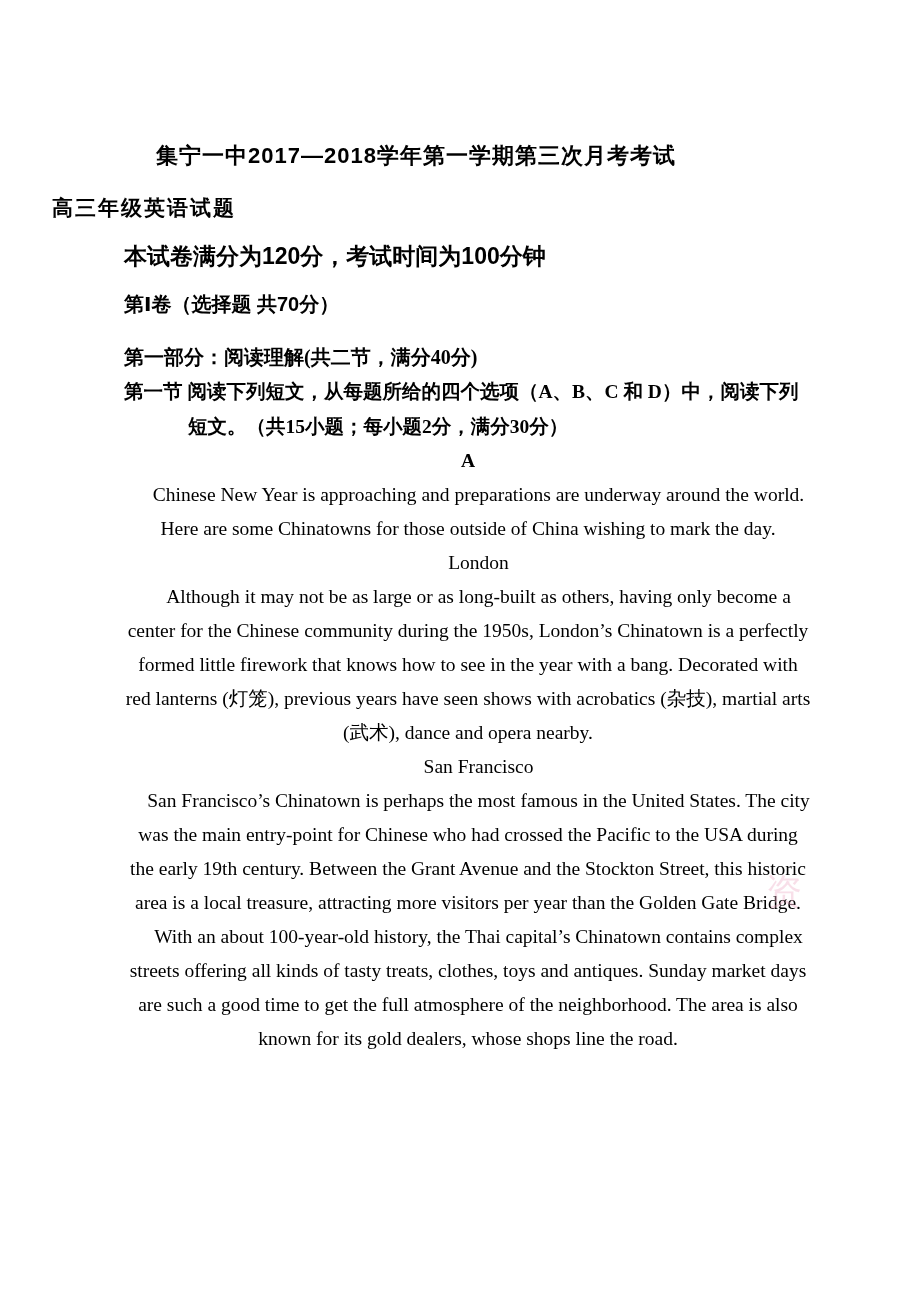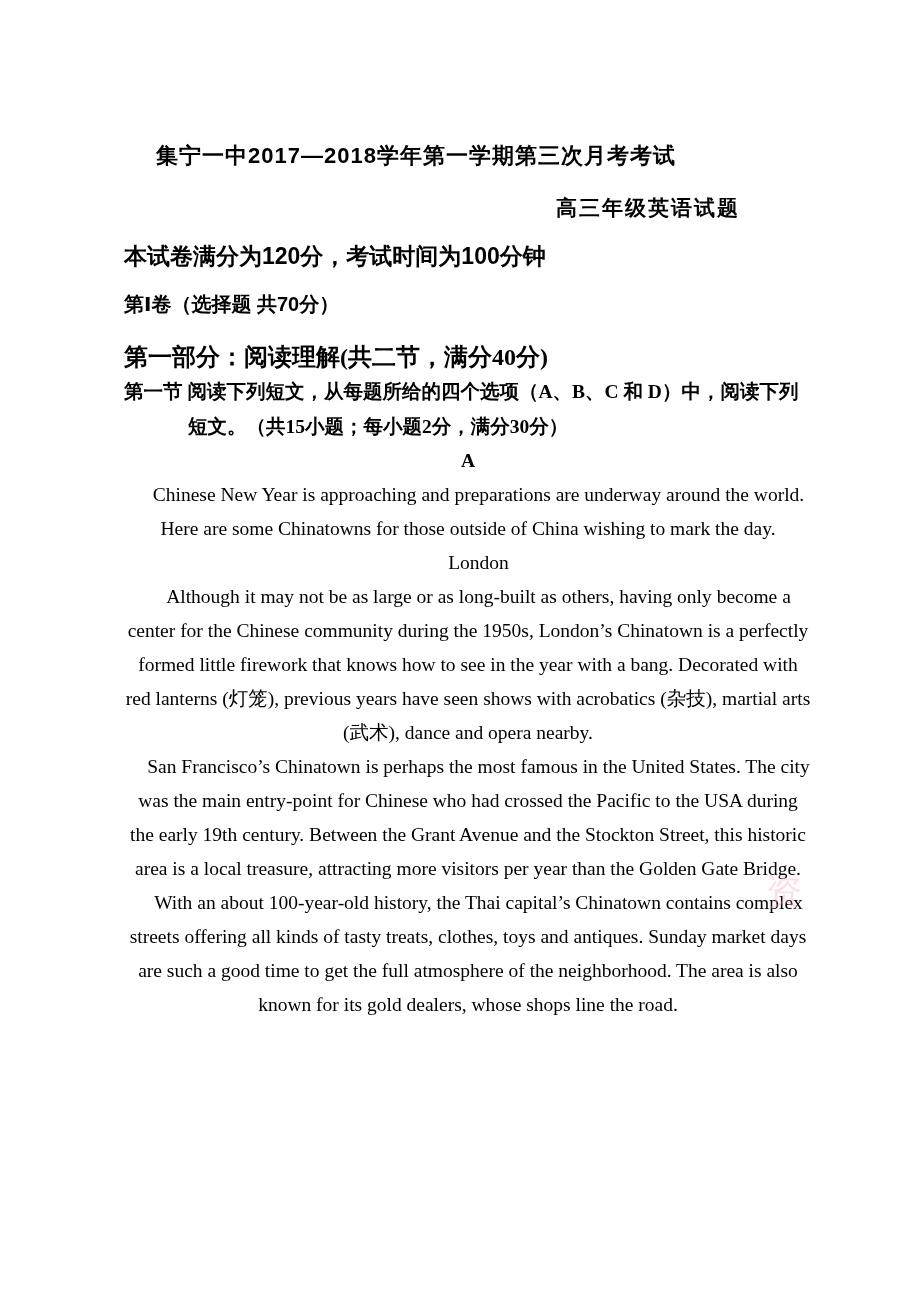--- a/index.html
+++ b/index.html
@@ -34,40 +34,40 @@
     font-size: 22px;
     line-height: 32px;
     text-align: center;
     transform: translateX(-52px);
     letter-spacing: 1px;
   }
   .exam-subtitle {
     margin: 20px 0 0 0;
     font-size: 21px;
     line-height: 32px;
-    text-align: right;
+    text-align: left;
     transform: translateX(-72px);
     letter-spacing: 2px;
   }
   .exam-info {
     margin: 16px 0 0 0;
     font-size: 23px;
     line-height: 32px;
     font-weight: 600;
   }
   .volume-heading {
     margin: 16px 0 0 0;
     font-size: 20px;
     line-height: 32px;
     text-align: left;
   }
   .part-heading {
     margin: 20px 0 0 0;
     font-weight: 700;
-    font-size: 24px;
+    font-size: 20px;
     line-height: 34px;
   }
   .section-instruction {
     margin: 0;
     font-weight: 700;
     font-size: 19.5px;
     line-height: 35px;
     padding-left: 64px;
     text-indent: -64px;
   }
@@ -123,20 +123,21 @@
     <p class="passage-label">A</p>
 
     <p class="para">Chinese New Year is approaching and preparations are underway around the world. Here are some Chinatowns for those outside of China wishing to mark the day.</p>
 
     <div>
       <h4 class="city-heading">London</h4>
       <p class="para">Although it may not be as large or as long-built as others, having only become a center for the Chinese community during the 1950s, London’s Chinatown is a perfectly formed little firework that knows how to see in the year with a bang. Decorated with red lanterns (灯笼), previous years have seen shows with acrobatics (杂技), martial arts (武术), dance and opera nearby.</p>
     </div>
 
     <div>
+      <h4 class="city-heading">San Francisco</h4>
       <p class="para">San Francisco’s Chinatown is perhaps the most famous in the United States. The city was the main entry-point for Chinese who had crossed the Pacific to the USA during the early 19th century. Between the Grant Avenue and the Stockton Street, this historic area is a local treasure, attracting more visitors per year than the Golden Gate Bridge.</p>
     </div>
 
     <div>
       <p class="para">With an about 100-year-old history, the Thai capital’s Chinatown contains complex streets offering all kinds of tasty treats, clothes, toys and antiques. Sunday market days are such a good time to get the full atmosphere of the neighborhood. The area is also known for its gold dealers, whose shops line the road.</p>
     </div>
 
 
   </div>
 

